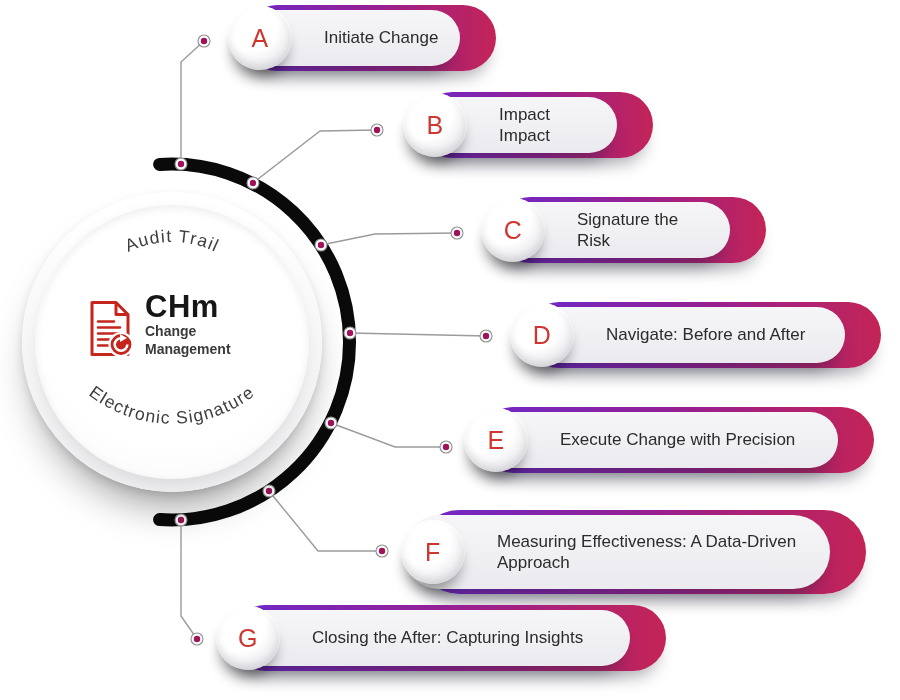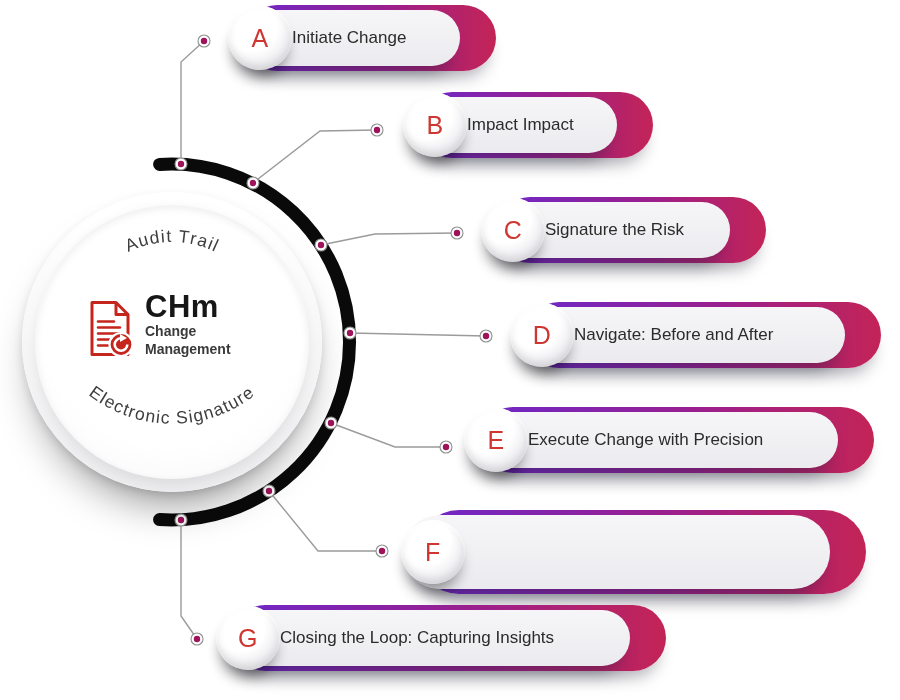--- a/index.html
+++ b/index.html
@@ -48,21 +48,21 @@
     border-radius:999px;
     background:linear-gradient(90deg, #6d28c9 0%, #9a1f8e 55%, #c32456 100%);
     box-shadow:0 14px 16px -8px rgba(30,30,50,0.35);
   }
   .plate {
     position:absolute; inset:0; border-radius:999px;
     background:linear-gradient(180deg, #f6f6f8 0%, #ebebef 100%);
     box-shadow:0 16px 18px -10px rgba(30,30,50,0.45);
   }
   .label {
-    position:absolute; left:62px; right:18px; top:50%; transform:translateY(-50%);
+    position:absolute; left:94px; right:18px; top:50%; transform:translateY(-50%);
     font-size:17px; font-weight:500; color:#2b2b2b; line-height:1.25;
   }
   .badge {
     position:absolute; left:-2px; top:50%; transform:translateY(-50%);
     width:64px; height:64px; border-radius:50%;
     background:radial-gradient(circle at 38% 32%, #ffffff 42%, #f1f1f4 62%, #e5e5ea 80%, #eeeef2 100%);
     box-shadow:0 12px 14px -5px rgba(0,0,0,0.40), inset 0 2px 3px #ffffff, inset 0 -4px 8px rgba(0,0,0,0.10);
     display:flex; align-items:center; justify-content:center;
   }
   .letter { font-size:25px; font-weight:500; color:#cf3630; letter-spacing:0.5px; }
@@ -229,27 +229,28 @@
     <div class="plate"></div>
     <div class="label">Execute Change with Precision</div>
     <div class="badge">
       <span class="letter">E</span>
     </div>
   </div>
 
   <div class="item item-f">
     <div class="accent"></div>
     <div class="plate"></div>
+    <div class="label">Measuring Effectiveness: A Data-Driven Approach</div>
     <div class="badge">
       <span class="letter">F</span>
     </div>
   </div>
 
   <div class="item item-g">
     <div class="accent"></div>
     <div class="plate"></div>
-    <div class="label">Closing the Loop: Capturing Insights</div>
+    <div class="label">Closing the After: Capturing Insights</div>
     <div class="badge">
       <span class="letter">G</span>
     </div>
   </div>
 
 </div>
 
 </body></html>

